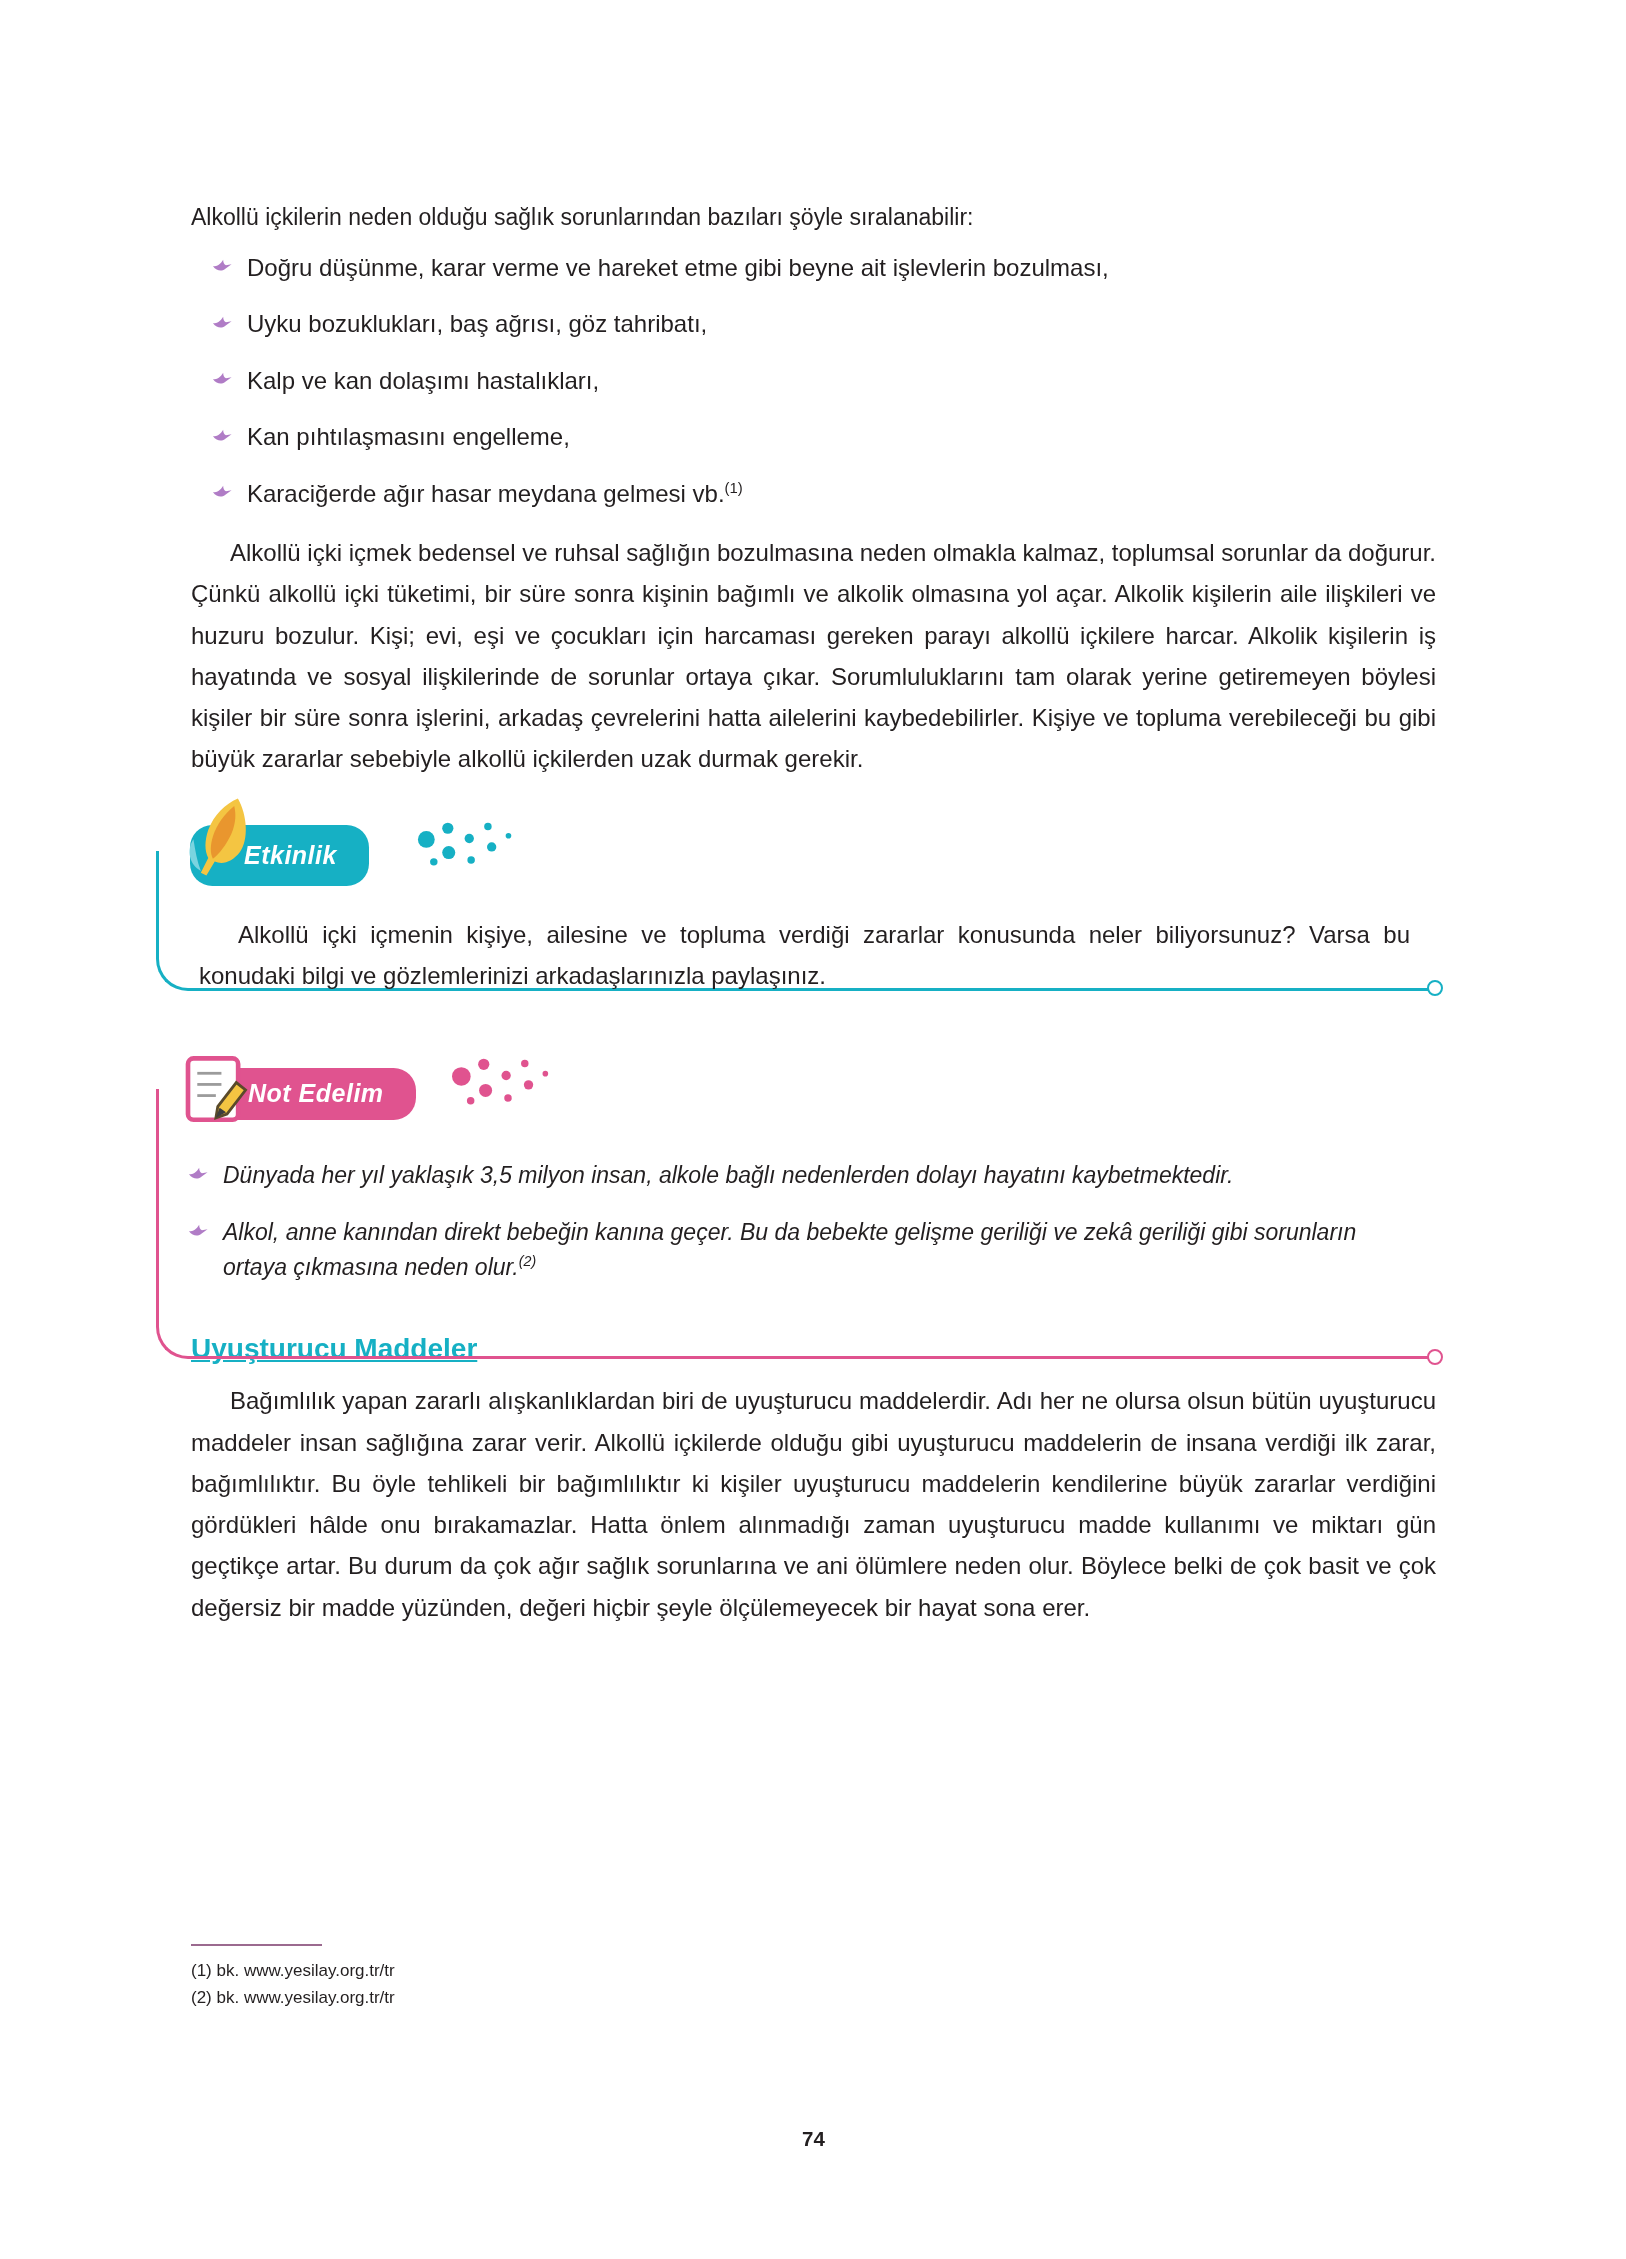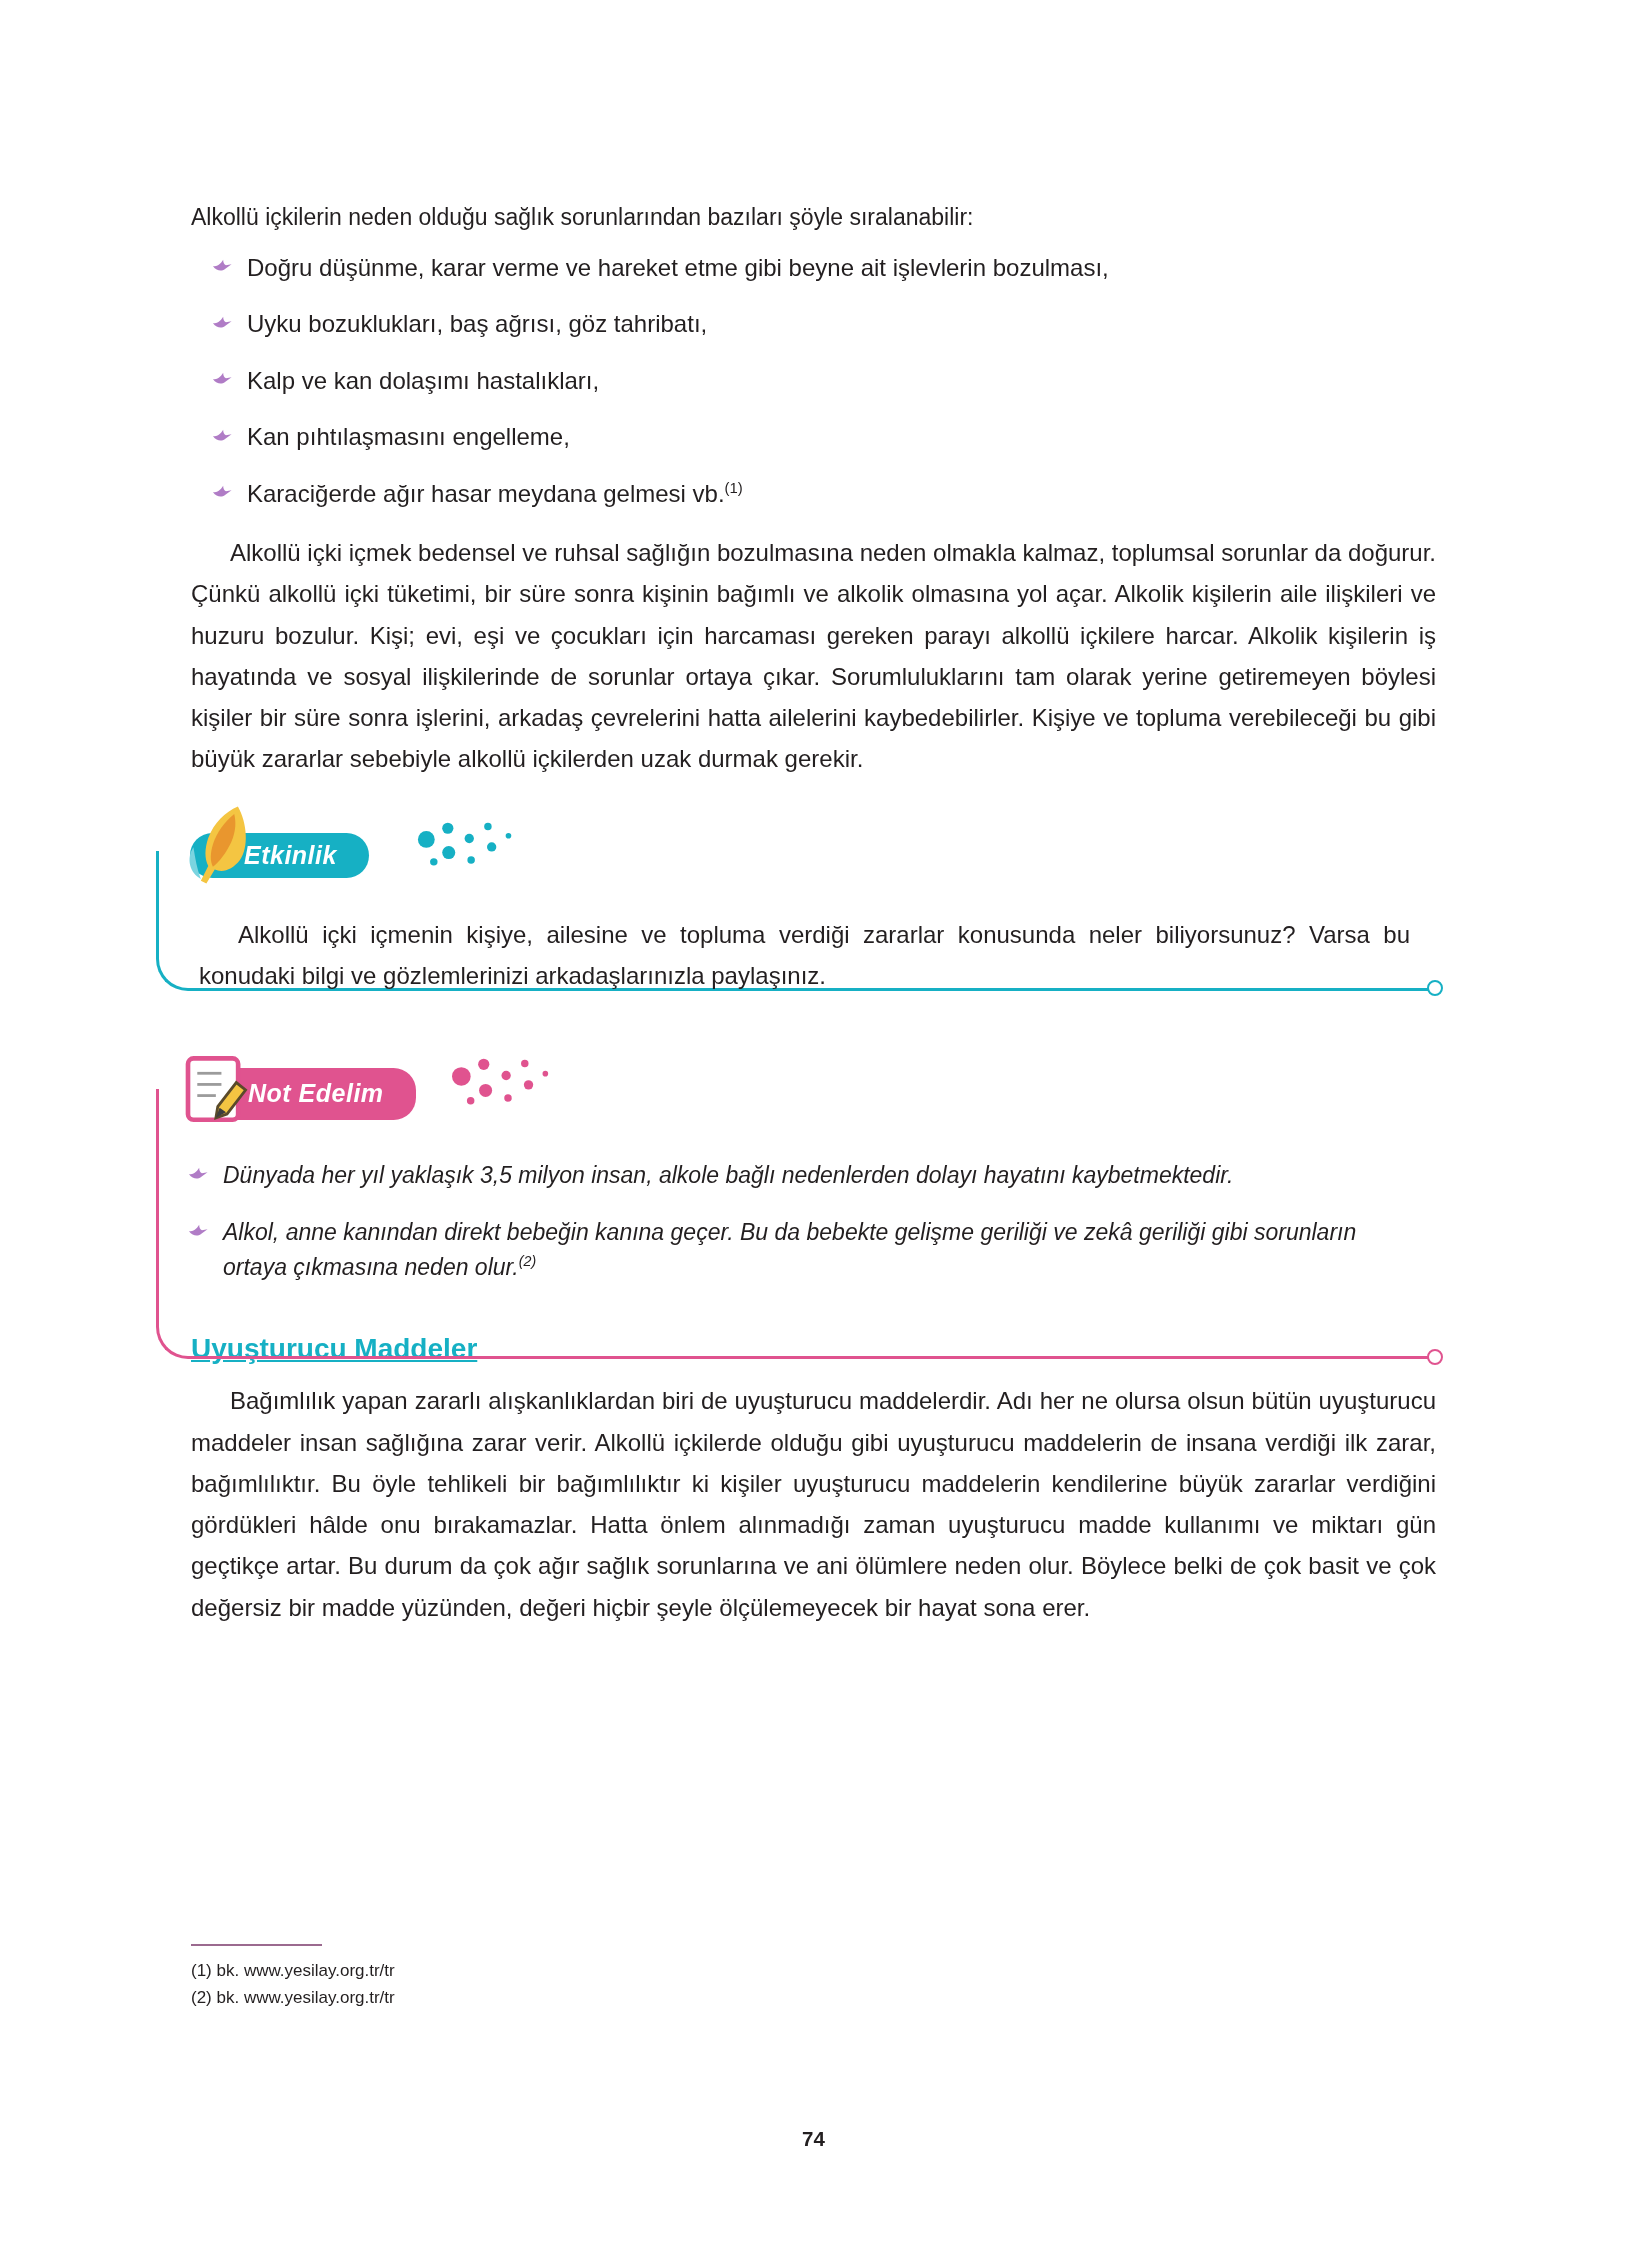--- a/index.html
+++ b/index.html
@@ -100,21 +100,21 @@
     background: #ffffff;
   }
   .etkinlik-header {
     position: relative;
     height: 65px;
     display: flex;
     align-items: center;
   }
   .badge-teal {
     position: relative;
-    height: 45px;
+    height: 61px;
     background: #16b0c4;
     border-radius: 22.4px;
     display: flex;
     align-items: center;
     padding: 0 32px 0 54px;
     margin-left: 34px;
     z-index: 3;
   }
   .badge-teal .badge-text {
     color: #ffffff;

